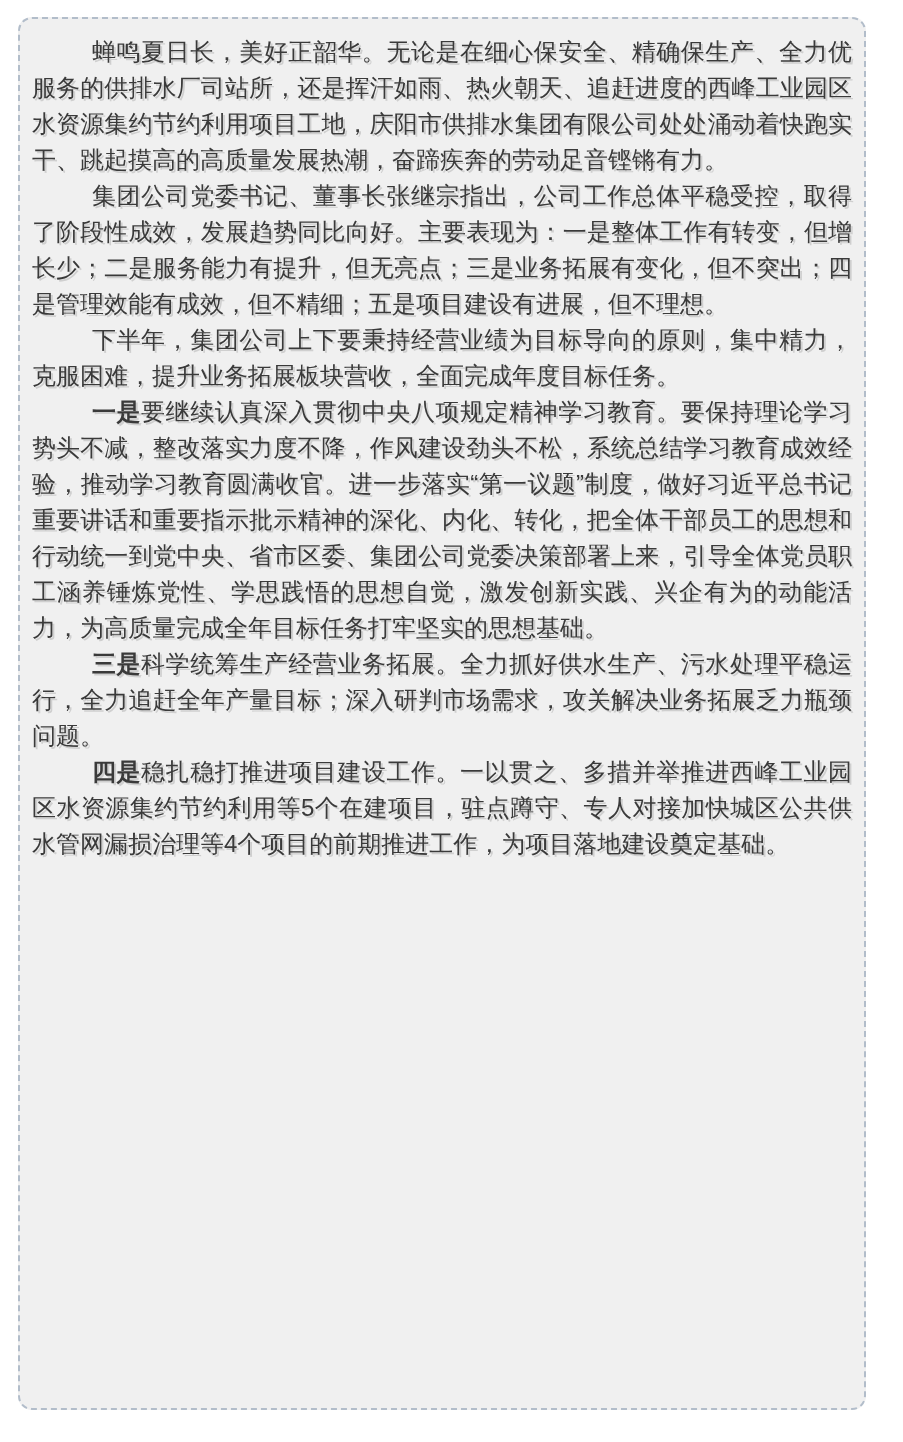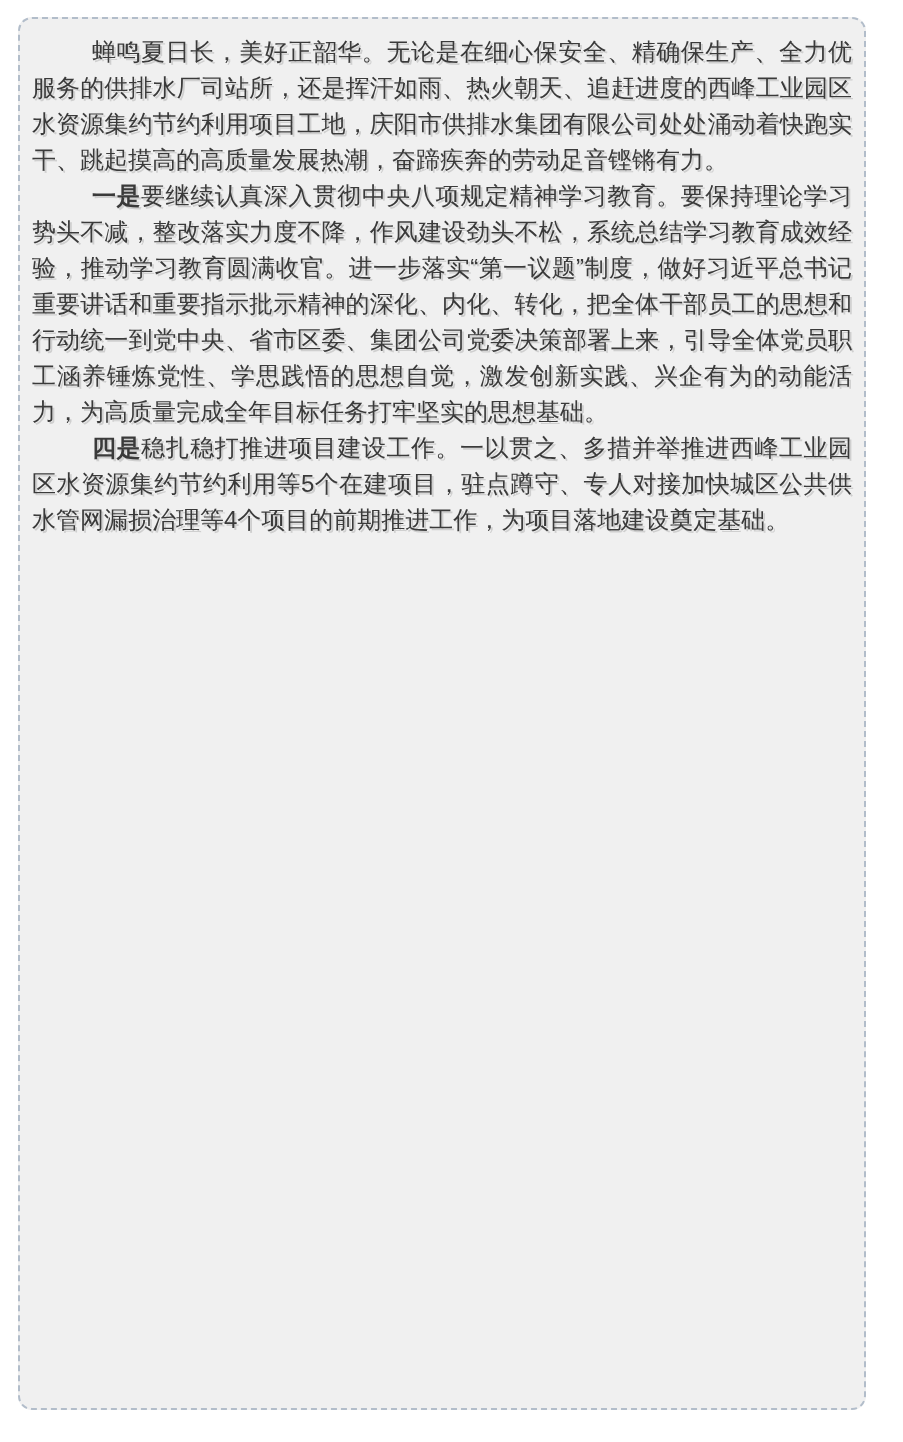--- a/index.html
+++ b/index.html
@@ -34,15 +34,18 @@
   }
   .card p strong {
     font-weight: bold;
   }
 </style>
 </head>
 <body>
 
 <div class="card">
   <p><strong></strong><span>蝉鸣夏日长，美好正韶华。无论是在细心保安全、精确保生产、全力优服务的供排水厂司站所，还是挥汗如雨、热火朝天、追赶进度的西峰工业园区水资源集约节约利用项目工地，庆阳市供排水集团有限公司处处涌动着快跑实干、跳起摸高的高质量发展热潮，奋蹄疾奔的劳动足音铿锵有力。</span></p>
+  <p><strong></strong><span>集团公司党委书记、董事长张继宗指出，公司工作总体平稳受控，取得了阶段性成效，发展趋势同比向好。主要表现为：一是整体工作有转变，但增长少；二是服务能力有提升，但无亮点；三是业务拓展有变化，但不突出；四是管理效能有成效，但不精细；五是项目建设有进展，但不理想。</span></p>
+  <p><strong></strong><span>下半年，集团公司上下要秉持经营业绩为目标导向的原则，集中精力，克服困难，提升业务拓展板块营收，全面完成年度目标任务。</span></p>
   <p><strong>一是</strong><span>要继续认真深入贯彻中央八项规定精神学习教育。要保持理论学习势头不减，整改落实力度不降，作风建设劲头不松，系统总结学习教育成效经验，推动学习教育圆满收官。进一步落实“第一议题”制度，做好习近平总书记重要讲话和重要指示批示精神的深化、内化、转化，把全体干部员工的思想和行动统一到党中央、省市区委、集团公司党委决策部署上来，引导全体党员职工涵养锤炼党性、学思践悟的思想自觉，激发创新实践、兴企有为的动能活力，为高质量完成全年目标任务打牢坚实的思想基础。</span></p>
+  <p><strong>三是</strong><span>科学统筹生产经营业务拓展。全力抓好供水生产、污水处理平稳运行，全力追赶全年产量目标；深入研判市场需求，攻关解决业务拓展乏力瓶颈问题。</span></p>
   <p><strong>四是</strong><span>稳扎稳打推进项目建设工作。一以贯之、多措并举推进西峰工业园区水资源集约节约利用等5个在建项目，驻点蹲守、专人对接加快城区公共供水管网漏损治理等4个项目的前期推进工作，为项目落地建设奠定基础。</span></p>
 </div>
 
 </body></html>

